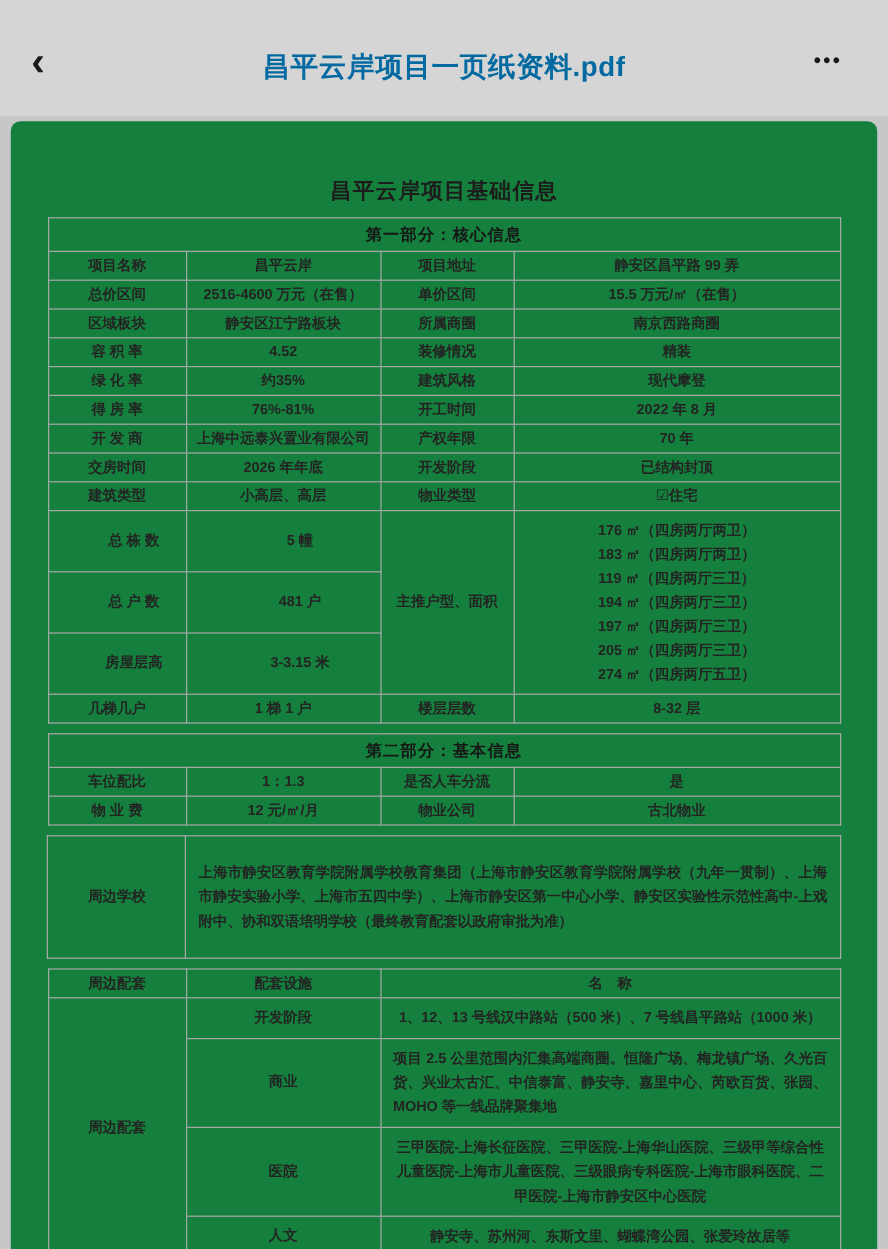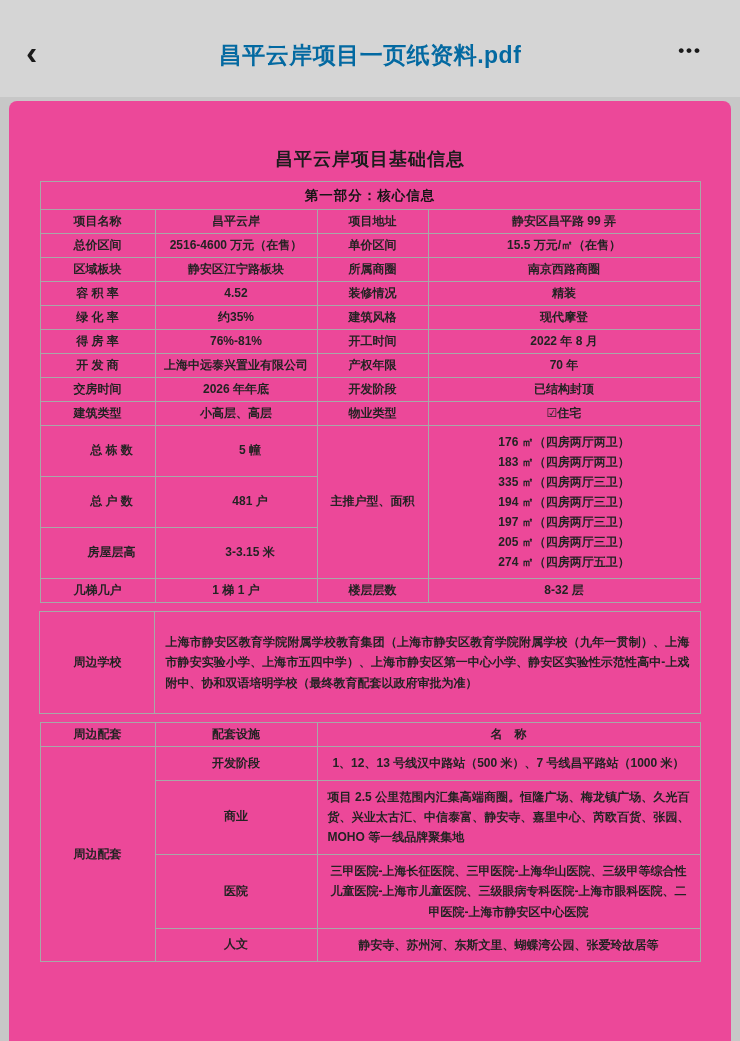--- a/index.html
+++ b/index.html
@@ -48,21 +48,21 @@
     font-weight: 700;
     letter-spacing: 2px;
     color: #1a1a1a;
     cursor: pointer;
   }
   
   .page {
     width: 722px;
     height: 940px;
     margin: 4px auto 0;
-    background: #ec4899;
+    background: #15803d;
     border-radius: 8px 8px 0 0;
     overflow: hidden;
     box-sizing: border-box;
   }
   .doc-title {
     padding-top: 46px;
     text-align: center;
     font-size: 18px;
     font-weight: 700;
     color: #1c1c1c;
@@ -198,21 +198,21 @@
       <td>☑住宅</td>
     </tr>
 
     <tr class="mid">
       <td class="lbl h">总 栋 数</td>
       <td class="h">5 幢</td>
       <td class="lbl" rowspan="3">主推户型、面积</td>
       <td class="units" rowspan="3">
         <div>176 ㎡（四房两厅两卫）</div>
         <div>183 ㎡（四房两厅两卫）</div>
-        <div>335 ㎡（四房两厅三卫）</div>
+        <div>119 ㎡（四房两厅三卫）</div>
         <div>194 ㎡（四房两厅三卫）</div>
         <div>197 ㎡（四房两厅三卫）</div>
         <div>205 ㎡（四房两厅三卫）</div>
         <div>274 ㎡（四房两厅五卫）</div>
       </td>
     </tr>
     <tr class="mid">
       <td class="lbl h">总 户 数</td>
       <td class="h">481 户</td>
     </tr>
@@ -223,20 +223,45 @@
 
     <tr>
       <td class="lbl">几梯几户</td>
       <td>1 梯 1 户</td>
       <td class="lbl">楼层层数</td>
       <td>8-32 层</td>
     </tr>
   </tbody>
     </table>
 
+  <table class="tbl gap">
+    <colgroup>
+        <col class="c1">
+        <col class="c2">
+        <col class="c3">
+        <col class="c4">
+      </colgroup>
+    <tbody>
+        <tr class="sec">
+      <td colspan="4">第二部分：基本信息</td>
+    </tr>
+    <tr>
+      <td class="lbl">车位配比</td>
+      <td>1：1.3</td>
+      <td class="lbl">是否人车分流</td>
+      <td>是</td>
+    </tr>
+    <tr>
+      <td class="lbl">物 业 费</td>
+      <td>12 元/㎡/月</td>
+      <td class="lbl">物业公司</td>
+      <td>古北物业</td>
+    </tr>
+  </tbody>
+    </table>
 
   <table class="tbl gap">
     <colgroup>
         <col class="c1">
         <col class="c2">
         <col class="c3">
         <col class="c4">
       </colgroup>
     <tbody>
         <tr>

